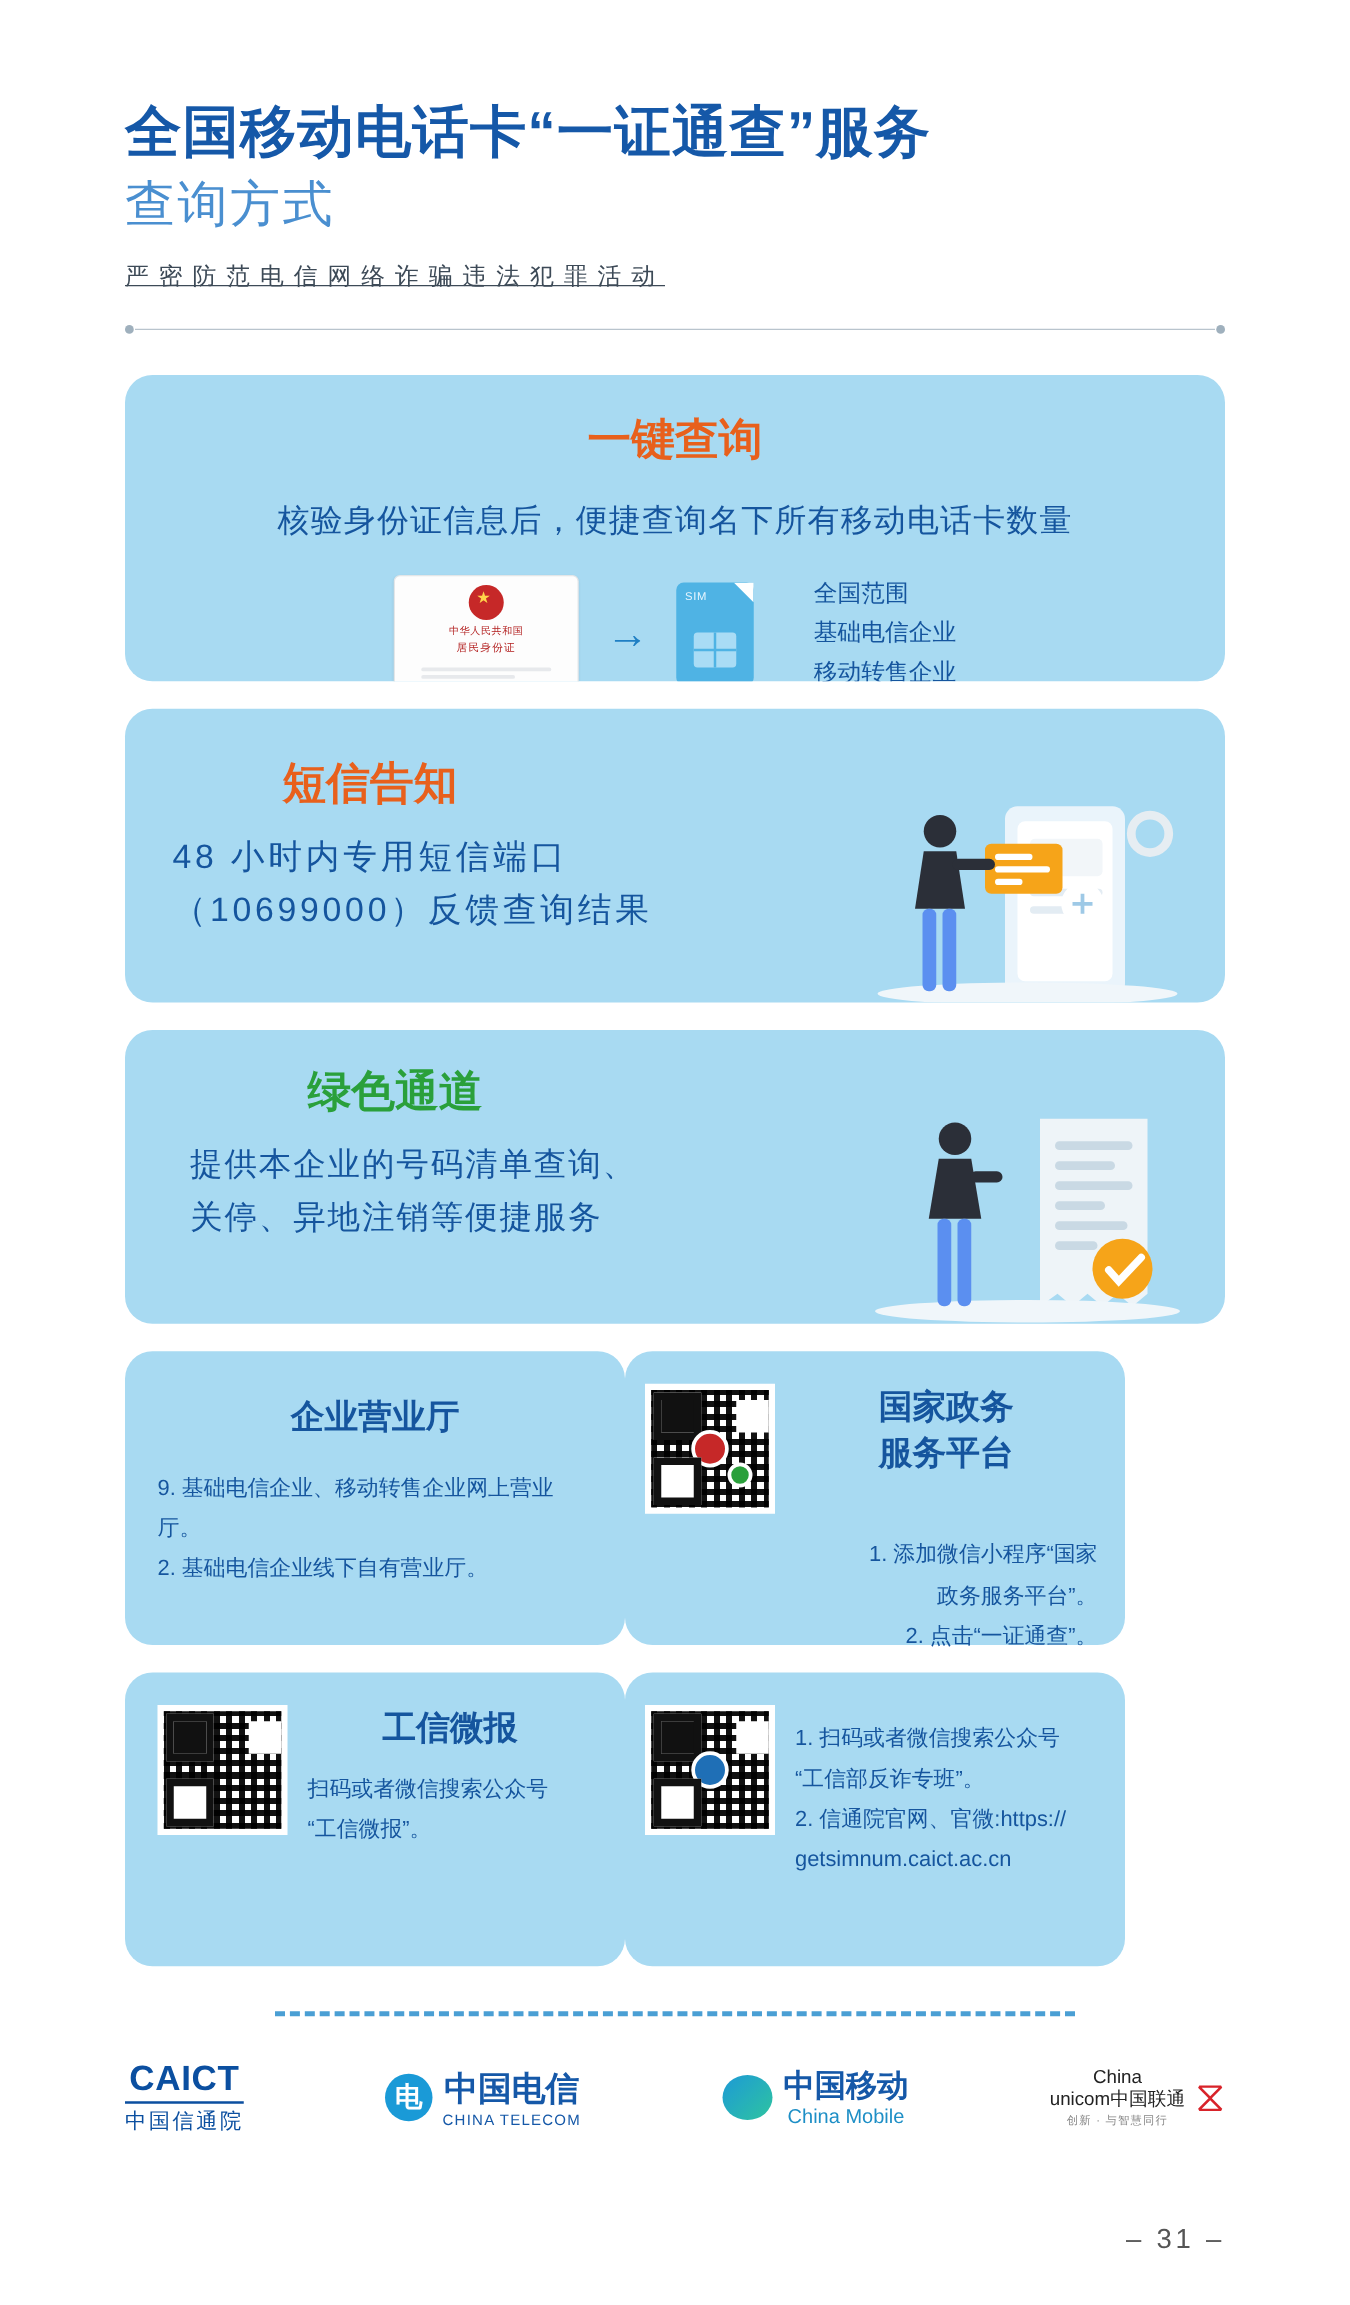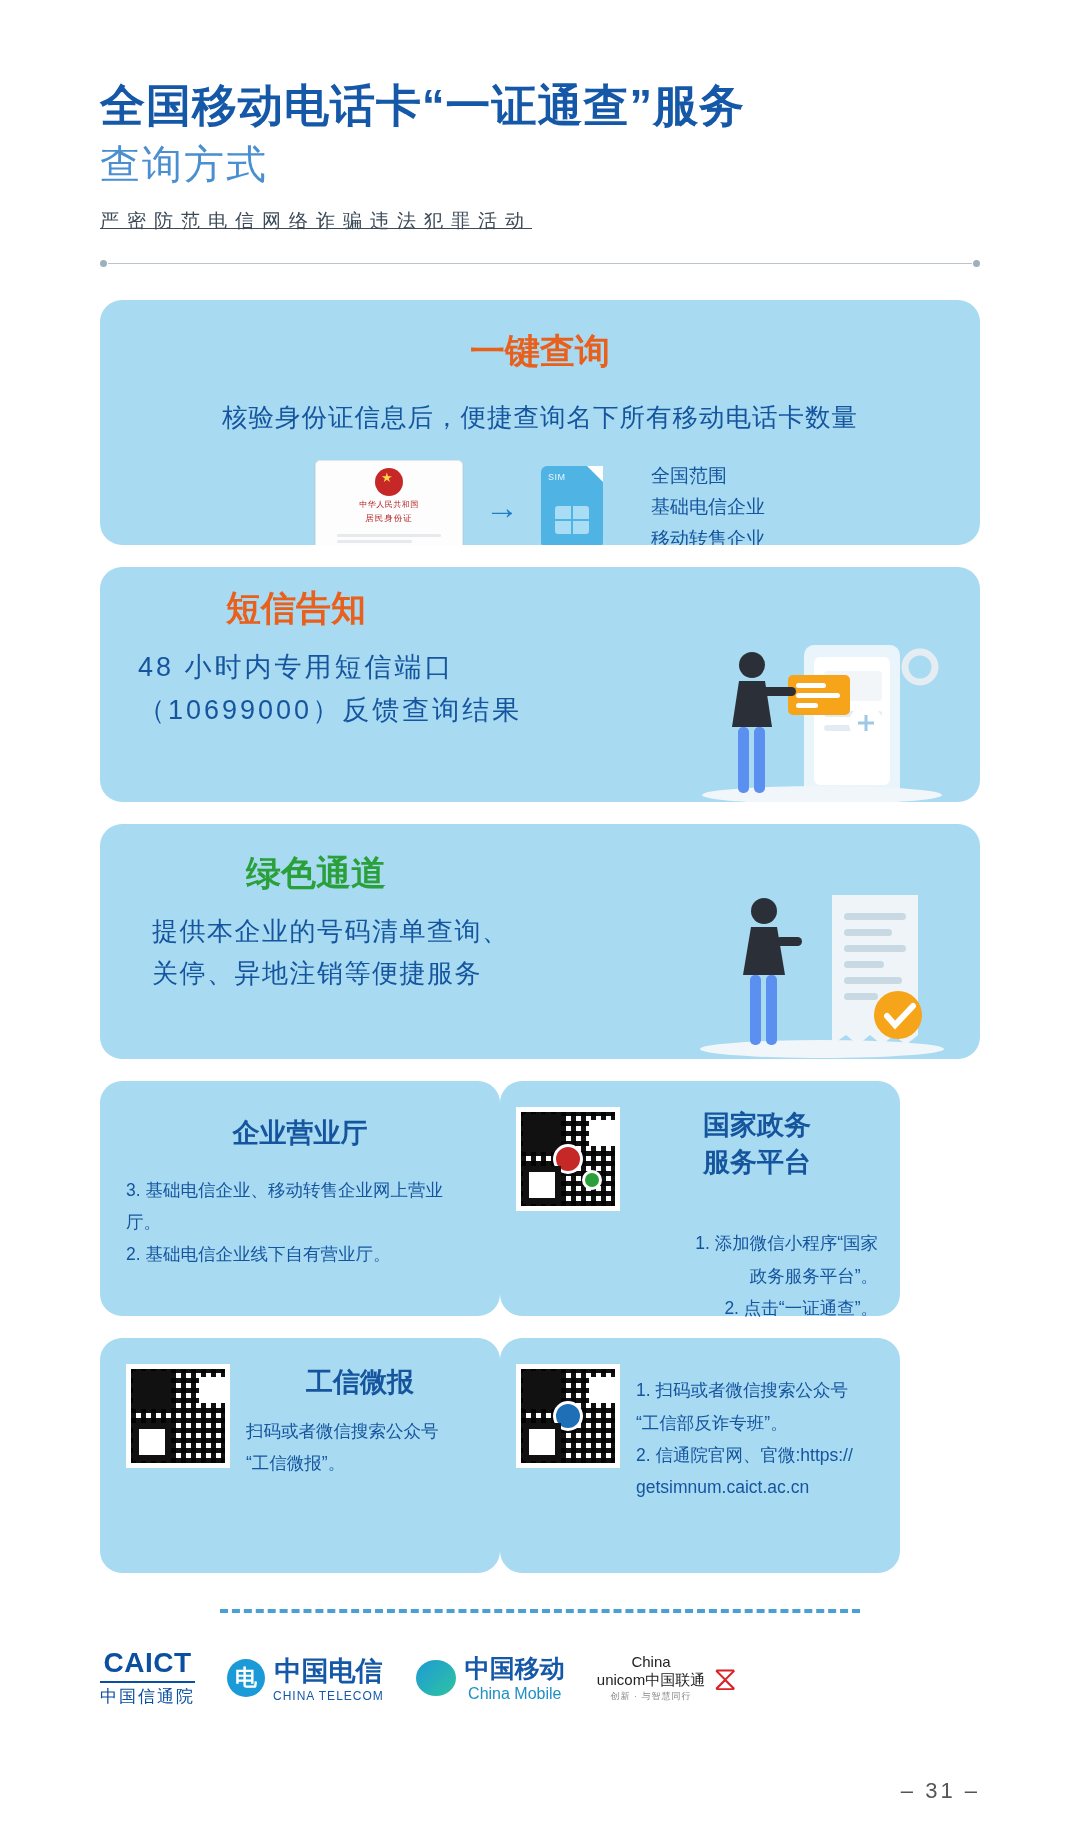--- a/index.html
+++ b/index.html
@@ -179,21 +179,21 @@
     font-size: 19px;
     color: #15559e;
     line-height: 1.65;
     margin-left: 26px;
   }
 
   
   .card2 {
     margin-top: 22px;
     height: 235px;
-    padding: 18px 30px 0 38px;
+    padding: 36px 30px 0 38px;
   }
   .card2 .card-heading { text-align: left; margin-left: 88px; }
   .card2 .lines-wrap { margin-top: 14px; }
   .card2 .card-text { font-size: 27px; letter-spacing: 3px; }
 
   
   .card3 {
     margin-top: 22px;
     height: 235px;
     padding: 26px 30px 0 38px;
@@ -270,21 +270,21 @@
   
   .dash-sep {
     margin: 36px auto 0;
     width: 640px;
     border-top: 4px dashed #4a9fd4;
     height: 0;
   }
   .logos {
     display: flex;
     align-items: center;
-    justify-content: flex-start;
+    justify-content: space-between;
     gap: 32px;
     margin-top: 34px;
   }
   .logo { text-align: center; }
   .logo-caict .lg1 {
     font-size: 28px; font-weight: bold; color: #0b4fa0; letter-spacing: .5px;
   }
   .logo-caict .lg2 {
     font-size: 17px; color: #0b4fa0; letter-spacing: 2px; margin-top: 2px;
     border-top: 2px solid #0b4fa0; padding-top: 2px;
@@ -411,21 +411,21 @@
       <rect x="58" y="96" width="11" height="70" rx="5" fill="#5b8ff0"></rect>
       <rect x="74" y="96" width="11" height="70" rx="5" fill="#5b8ff0"></rect>
       <rect x="84" y="58" width="26" height="9" rx="4.5" fill="#2b2f38"></rect>
     </svg>
   </div>
 
   <div class="row">
     <div class="card-s left">
       <div class="sub-heading">企业营业厅</div>
       <div class="small-text" style="margin-top:22px">
-        <div>3. 基础电信企业、移动转售企业网上营业厅。</div>
+        <div>9. 基础电信企业、移动转售企业网上营业厅。</div>
         <div>2. 基础电信企业线下自有营业厅。</div>
       </div>
     </div>
 
     <div class="card-s right">
       <div class="flex-h">
         <div class="qr">
           <div class="qr-inner">
             <div class="qr-badge"></div>
             <div class="qr-badge green"></div>

